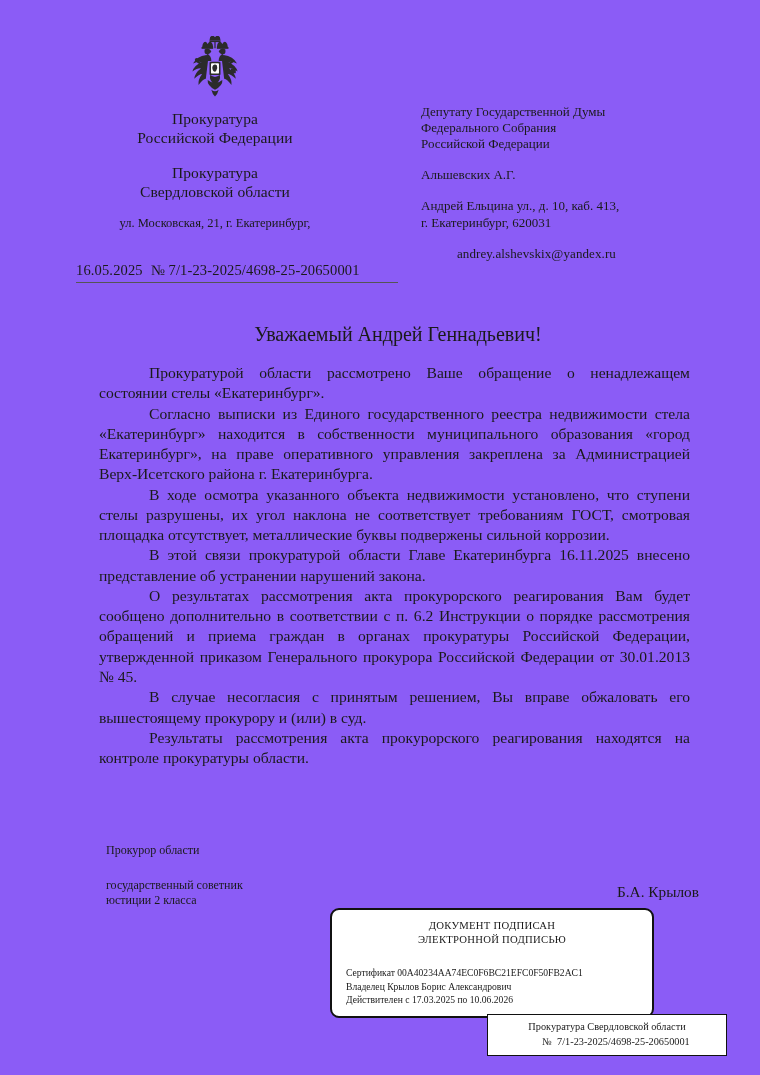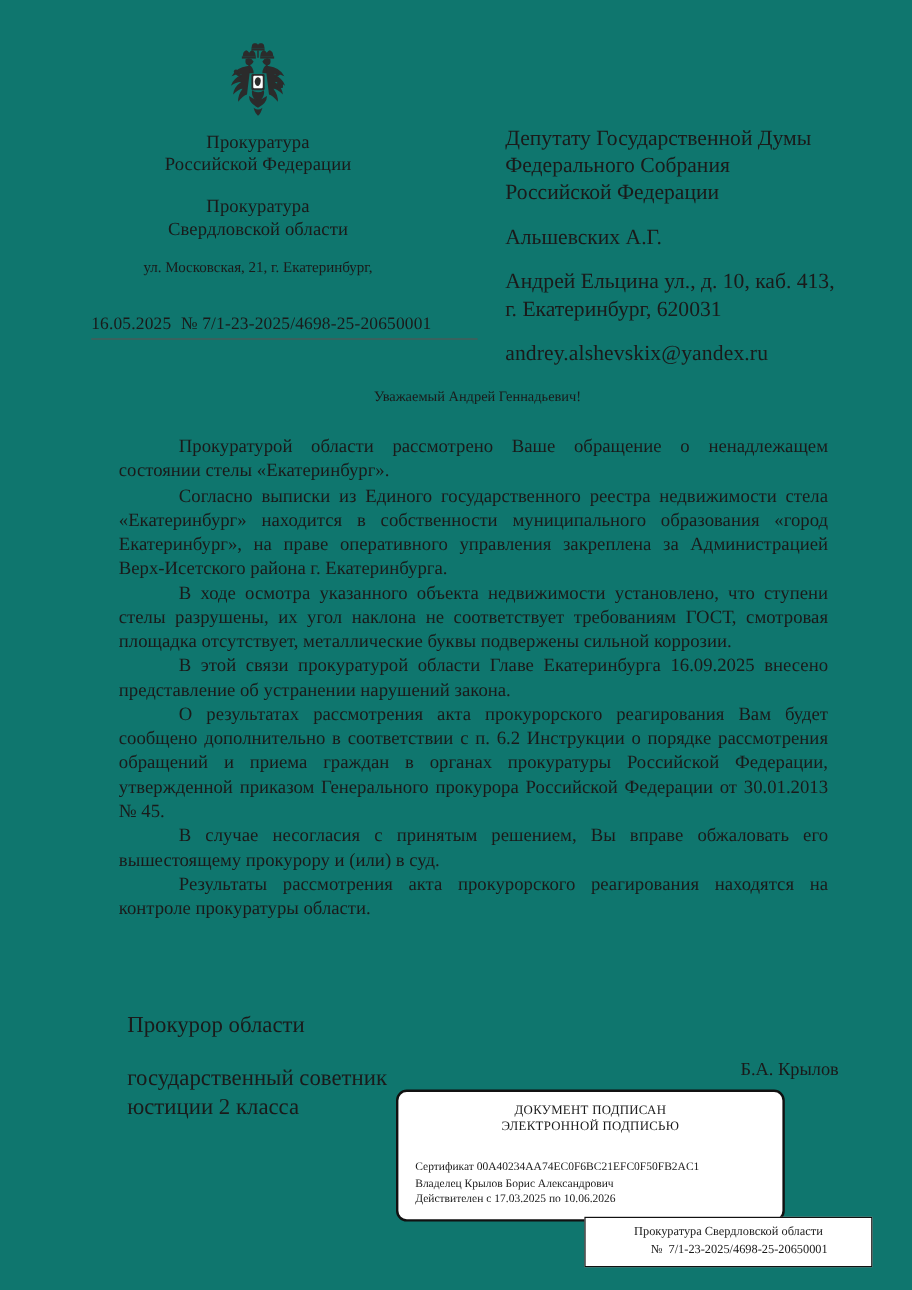--- a/index.html
+++ b/index.html
@@ -12,21 +12,21 @@
     height: 1075px;
     position: relative;
     font-family: "Liberation Serif", "DejaVu Serif", serif;
     color: #1a1a1a;
     overflow: hidden;
   }
 
   .page {
     position: absolute;
     inset: 0;
-    background: #0f766e;
+    background: #8b5cf6;
   }
 
   
   .letterhead {
     position: absolute;
     left: 0;
     top: 36px;
     width: 430px;
     text-align: center;
   }
@@ -63,35 +63,35 @@
   }
   .refline .ref-date { margin-right: 8px; }
   .refline .ref-no { }
 
   
   .addressee {
     position: absolute;
     left: 421px;
     top: 104px;
     width: 300px;
-    font-size: 18px;
+    font-size: 13px;
     line-height: 1.24;
   }
   .addressee .grp { margin-bottom: 15px; }
-  .addressee .grp:last-child { margin-bottom: 0; }
+  .addressee .grp:last-child { margin-bottom: 0; margin-left: 36px; }
   .addressee .email { letter-spacing: .1px; }
 
   
   .salutation {
     position: absolute;
     left: 0;
     top: 323px;
     width: 760px;
     text-align: center;
-    font-size: 12px;
+    font-size: 20px;
     padding-left: 36px;
     box-sizing: border-box;
   }
 
   
   .body-text {
     position: absolute;
     left: 99px;
     top: 363px;
     width: 591px;
@@ -103,21 +103,21 @@
   .body-text p {
     margin: 0;
     text-indent: 50px;
   }
 
   
   .sig {
     position: absolute;
     left: 106px;
     top: 843px;
-    font-size: 19px;
+    font-size: 12px;
     line-height: 1.30;
     font-family: Liberation Serif, serif;
   }
   .sig .role2 { margin-top: 19px; }
   .sig .role2 div { white-space: nowrap; }
 
   .signer-name {
     position: absolute;
     left: 617px;
     top: 883px;
@@ -253,21 +253,21 @@
     </div>
     <div class="grp email">andrey.alshevskix@yandex.ru</div>
   </div>
 
   <div class="salutation">Уважаемый Андрей Геннадьевич!</div>
 
   <div class="body-text">
     <p>Прокуратурой области рассмотрено Ваше обращение о ненадлежащем состоянии стелы «Екатеринбург».</p>
     <p>Согласно выписки из Единого государственного реестра недвижимости стела «Екатеринбург» находится в собственности муниципального образования «город Екатеринбург», на праве оперативного управления закреплена за Администрацией Верх-Исетского района г. Екатеринбурга.</p>
     <p>В ходе осмотра указанного объекта недвижимости установлено, что ступени стелы разрушены, их угол наклона не соответствует требованиям ГОСТ, смотровая площадка отсутствует, металлические буквы подвержены сильной коррозии.</p>
-    <p>В этой связи прокуратурой области Главе Екатеринбурга 16.09.2025 внесено представление об устранении нарушений закона.</p>
+    <p>В этой связи прокуратурой области Главе Екатеринбурга 16.11.2025 внесено представление об устранении нарушений закона.</p>
     <p>О результатах рассмотрения акта прокурорского реагирования Вам будет сообщено дополнительно в соответствии с п. 6.2 Инструкции о порядке рассмотрения обращений и приема граждан в органах прокуратуры Российской Федерации, утвержденной приказом Генерального прокурора Российской Федерации от 30.01.2013 № 45.</p>
     <p>В случае несогласия с принятым решением, Вы вправе обжаловать его вышестоящему прокурору и (или) в суд.</p>
     <p>Результаты рассмотрения акта прокурорского реагирования находятся на контроле прокуратуры области.</p>
   </div>
 
   <div class="sig">
     <div>Прокурор области</div>
     <div class="role2">
       <div>государственный советник</div>
       <div>юстиции 2 класса</div>

